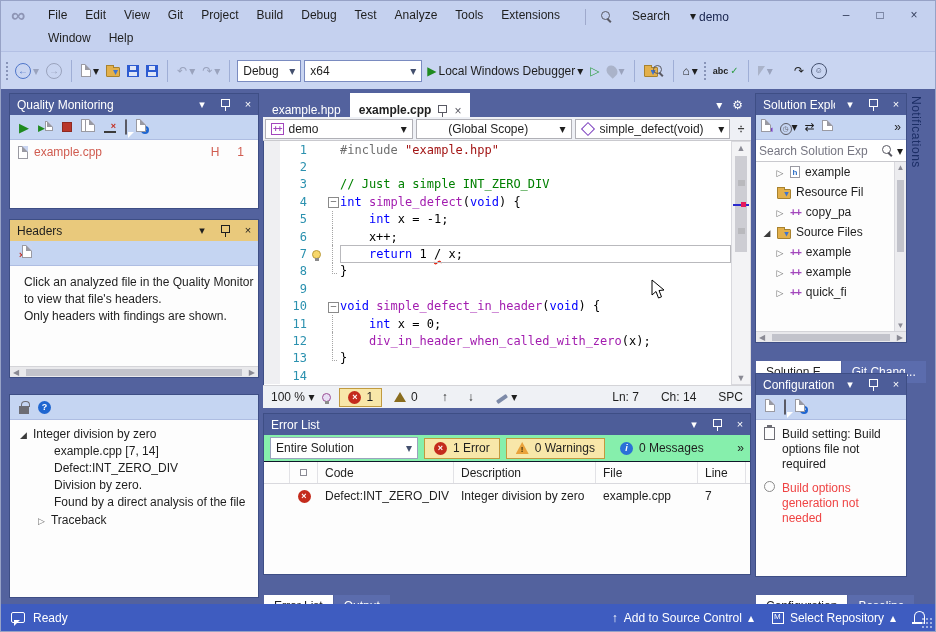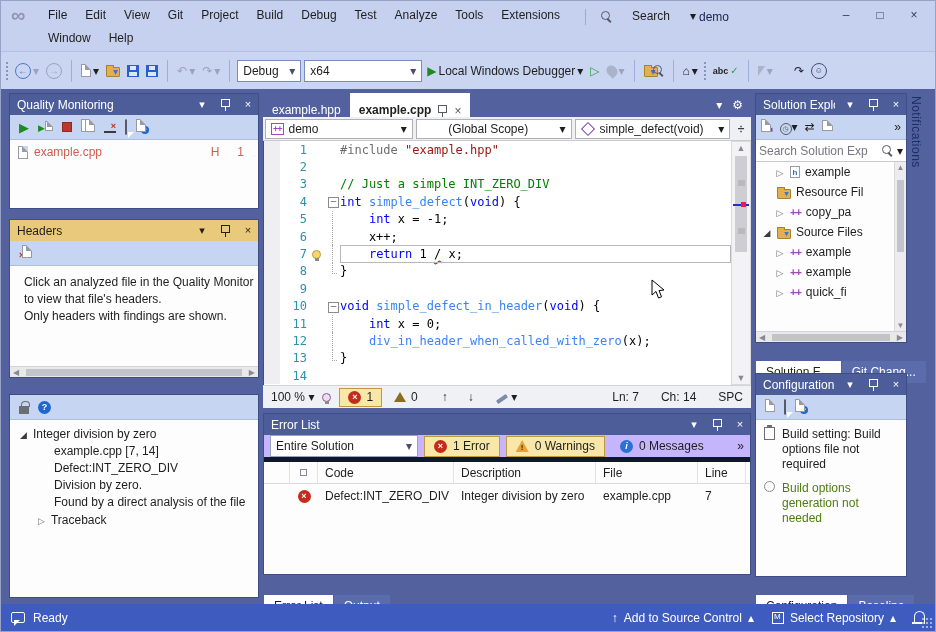--- a/index.html
+++ b/index.html
@@ -130,34 +130,34 @@
   .cl-glyph { width:15px; flex:none; display:flex; align-items:center; }
   .cl-fold { width:13px; flex:none; align-self:stretch; position:relative; }
   .f-box::before { content:"–"; position:absolute; left:1px; top:4px; width:9px; height:9px; border:1px solid #8a8a8a;
                    background:#fff; font-size:9px; line-height:7px; text-align:center; color:#3b3b3b;}
   .f-line::before { content:""; position:absolute; left:5px; top:0; bottom:0; border-left:1px dotted #a5a5a5; }
   .f-end::before { content:""; position:absolute; left:5px; top:0; height:60%; width:4px;
                    border-left:1px dotted #a5a5a5; border-bottom:1px dotted #a5a5a5; }
   .cl-text { flex:1; white-space:pre; align-self:stretch; display:flex; align-items:center; }
   .code-line.current .cl-text { outline:1px solid #b9b9bd; outline-offset:-1px; }
   .tk-kw { color:#0000ff; } .tk-pp { color:#6e6e6e; } .tk-str { color:#a31515; }
-  .tk-cm { color:#008000; } .tk-fn { color:#3b82f6; } .tk-pl { color:#000; }
+  .tk-cm { color:#008000; } .tk-fn { color:#a21caf; } .tk-pl { color:#000; }
   .tk-sq { color:#000; text-decoration:underline; text-decoration-style:wavy; text-decoration-color:#e51400; text-underline-offset:2px; }
   .vscroll { position:absolute; left:730px; top:140px; width:20px; height:244px; background:#f3f3f5; border:1px solid #d9d9de; }
   .vscroll .ar { position:absolute; left:0; right:0; text-align:center; font-size:9px; color:#8a8a94; }
   .vscroll .thumb { position:absolute; left:3px; width:12px; top:14px; height:96px; background:#cdcdd3; }
   .vs-mark { position:absolute; }
   .estatus { position:absolute; left:262px; top:384px; width:488px; height:23px; background:#eff1f5;
              border-top:1px solid #d4d4d8; display:flex; align-items:center; gap:8px; padding:0 8px; }
   .err-badge { display:flex; align-items:center; gap:5px; background:#f8e7a9; border:1px solid #c19a3f; padding:1px 8px; height:19px;}
   .warn-flat { display:flex; align-items:center; gap:5px; padding:0 4px; }
   .warn-outline { width:0; height:0; border-left:6px solid transparent; border-right:6px solid transparent; border-bottom:10px solid #8a6d1f; }
   .estatus .right { margin-left:auto; display:flex; gap:22px; }
   
-  .el-toolbar { height:27px; background:#c4b5fd; border-bottom:5px solid #0f172a; display:flex; align-items:center; gap:6px; padding:0 6px; flex:none;}
+  .el-toolbar { height:27px; background:#86efac; border-bottom:1px solid #0f172a; display:flex; align-items:center; gap:6px; padding:0 6px; flex:none;}
   .el-btn { display:flex; align-items:center; gap:6px; padding:2px 9px; height:21px; }
   .el-btn.on { background:#f8e7a9; border:1px solid #c19a3f; }
   .el-search { height:22px; background:#fff; border-bottom:1px solid #c9c9ce; display:flex; align-items:center; padding:0 4px; flex:none;}
   .el-search input { flex:1; border:none; outline:none; font:inherit; color:#1e1e1e; background:transparent;}
   .el-search input::placeholder { color:#767682; }
   .grid-hdr { display:flex; height:22px; border-bottom:1px solid #d9d9de; align-items:center; background:#fdfdfd; flex:none;}
   .grid-hdr .c { border-right:1px solid #e2e2e6; padding:0 7px; height:100%; display:flex; align-items:center; }
   .grid-row { display:flex; height:24px; align-items:center; }
   .grid-row .c { padding:0 7px; }
   .c0{width:26px; flex:none;} .c1{width:28px; flex:none; justify-content:center; display:flex;}
@@ -171,21 +171,21 @@
   .se-search input { flex:1; width:40px; border:none; outline:none; font:inherit; background:transparent; color:#1e1e1e;}
   .se-search input::placeholder { color:#767682; }
   .tree-row { display:flex; align-items:center; gap:5px; height:20px; padding-right:2px; white-space:nowrap; overflow:hidden;}
   .tree-row .arrow { width:10px; text-align:center; flex:none;}
   .ind1 { padding-left:6px; } .ind2 { padding-left:19px; }
   .se-vscroll { position:absolute; right:0; top:0; bottom:0; width:12px; background:#ececef; border-left:1px solid #d9d9de;}
   .se-vscroll .thumb { position:absolute; left:2px; right:2px; top:18px; height:72px; background:#c2c3cb; }
   .se-vscroll .ar { position:absolute; left:0; right:0; text-align:center; font-size:8px; color:#8a8a94;}
   .cfg-row { display:flex; gap:7px; padding:7px 6px 2px 8px; line-height:15px; }
   .cfg-row .txt { flex:1; }
-  .cfg-green { color:#4d7c0f; }
+  .cfg-green { color:#ef4444; }
   .notif { position:absolute; left:908px; top:95px; writing-mode:vertical-rl; color:#1c2e66; letter-spacing:.5px; font-size:12px; }
   
   .statusbar { position:absolute; left:0; right:0; bottom:0; height:27px; background:#3e5cc0; color:#fff;
                display:flex; align-items:center; padding:0 10px; gap:8px; }
   .sb-right { margin-left:auto; display:flex; align-items:center; gap:18px; }
   .sb-item { display:flex; align-items:center; gap:6px; }
   .bubble { width:14px; height:11px; border:1.5px solid #fff; border-radius:2px; position:relative; }
   .bubble::after { content:""; position:absolute; left:2px; bottom:-4px; border:3px solid transparent; border-top-color:#fff; border-left-color:#fff; }
   .bell { width:11px; height:11px; border:1.5px solid #fff; border-radius:6px 6px 0 0; border-bottom:none; position:relative; margin-top:-2px;}
   .bell::after { content:""; position:absolute; left:-3px; bottom:-2px; width:13px; height:2px; background:#fff; }

